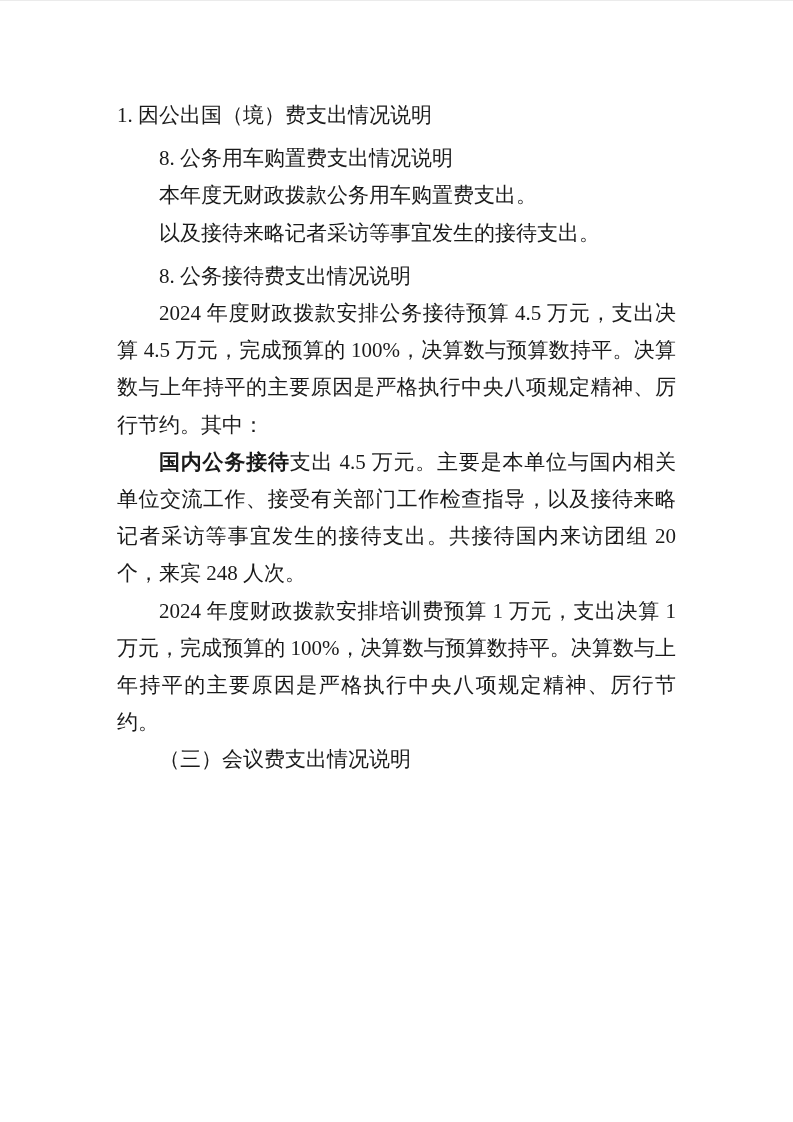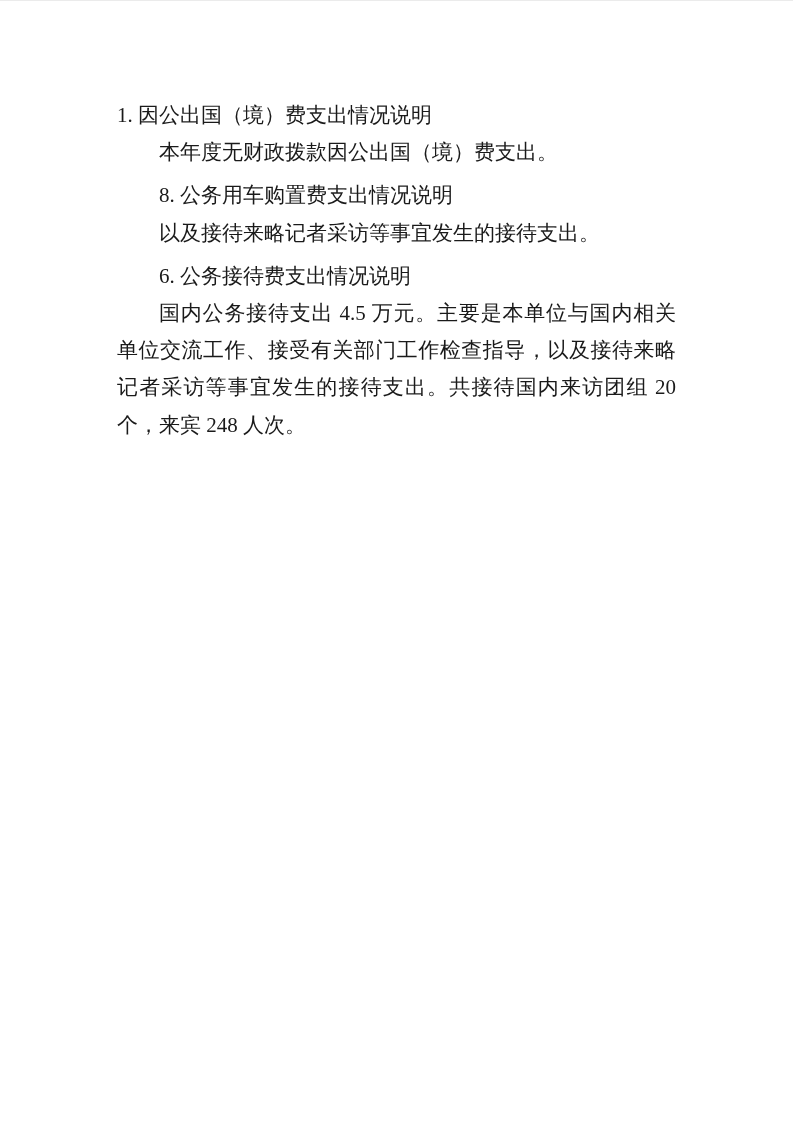--- a/index.html
+++ b/index.html
@@ -49,44 +49,47 @@
   .heading {
     text-indent: 42px;
   }
   .heading.flush {
     text-indent: 0;
   }
   .heading.spaced {
     margin-top: 6px !important;
   }
   .bold-lead {
-    font-weight: normal;
+    font-weight: bold;
   }
 </style>
 </head>
 <body>
 
 <div class="page">
   <div class="top-edge-line"></div>
 
   <div class="doc-body">
 
     <p class="heading flush">1. 因公出国（境）费支出情况说明</p>
 
-    <p class="para">本年度无财政拨款因公出国（境）费支出。</p>
 
     <p class="heading spaced">8. 公务用车购置费支出情况说明</p>
 
+    <p class="para">本年度无财政拨款公务用车购置费支出。</p>
 
 
     <p class="para">以及接待来略记者采访等事宜发生的接待支出。</p>
 
-    <p class="heading spaced">6. 公务接待费支出情况说明</p>
+    <p class="heading spaced">8. 公务接待费支出情况说明</p>
 
+    <p class="para">2024 年度财政拨款安排公务接待预算 4.5 万元，支出决算 4.5 万元，完成预算的 100%，决算数与预算数持平。决算数与上年持平的主要原因是严格执行中央八项规定精神、厉行节约。其中：</p>
 
     <p class="para"><span class="bold-lead">国内公务接待</span><span>支出 4.5 万元。主要是本单位与国内相关单位交流工作、接受有关部门工作检查指导，以及接待来略记者采访等事宜发生的接待支出。共接待国内来访团组 20 个，来宾 248 人次。</span></p>
 
 
+    <p class="para">2024 年度财政拨款安排培训费预算 1 万元，支出决算 1 万元，完成预算的 100%，决算数与预算数持平。决算数与上年持平的主要原因是严格执行中央八项规定精神、厉行节约。</p>
 
+    <p class="heading">（三）会议费支出情况说明</p>
 
 
   </div>
 </div>
 
 </body></html>

